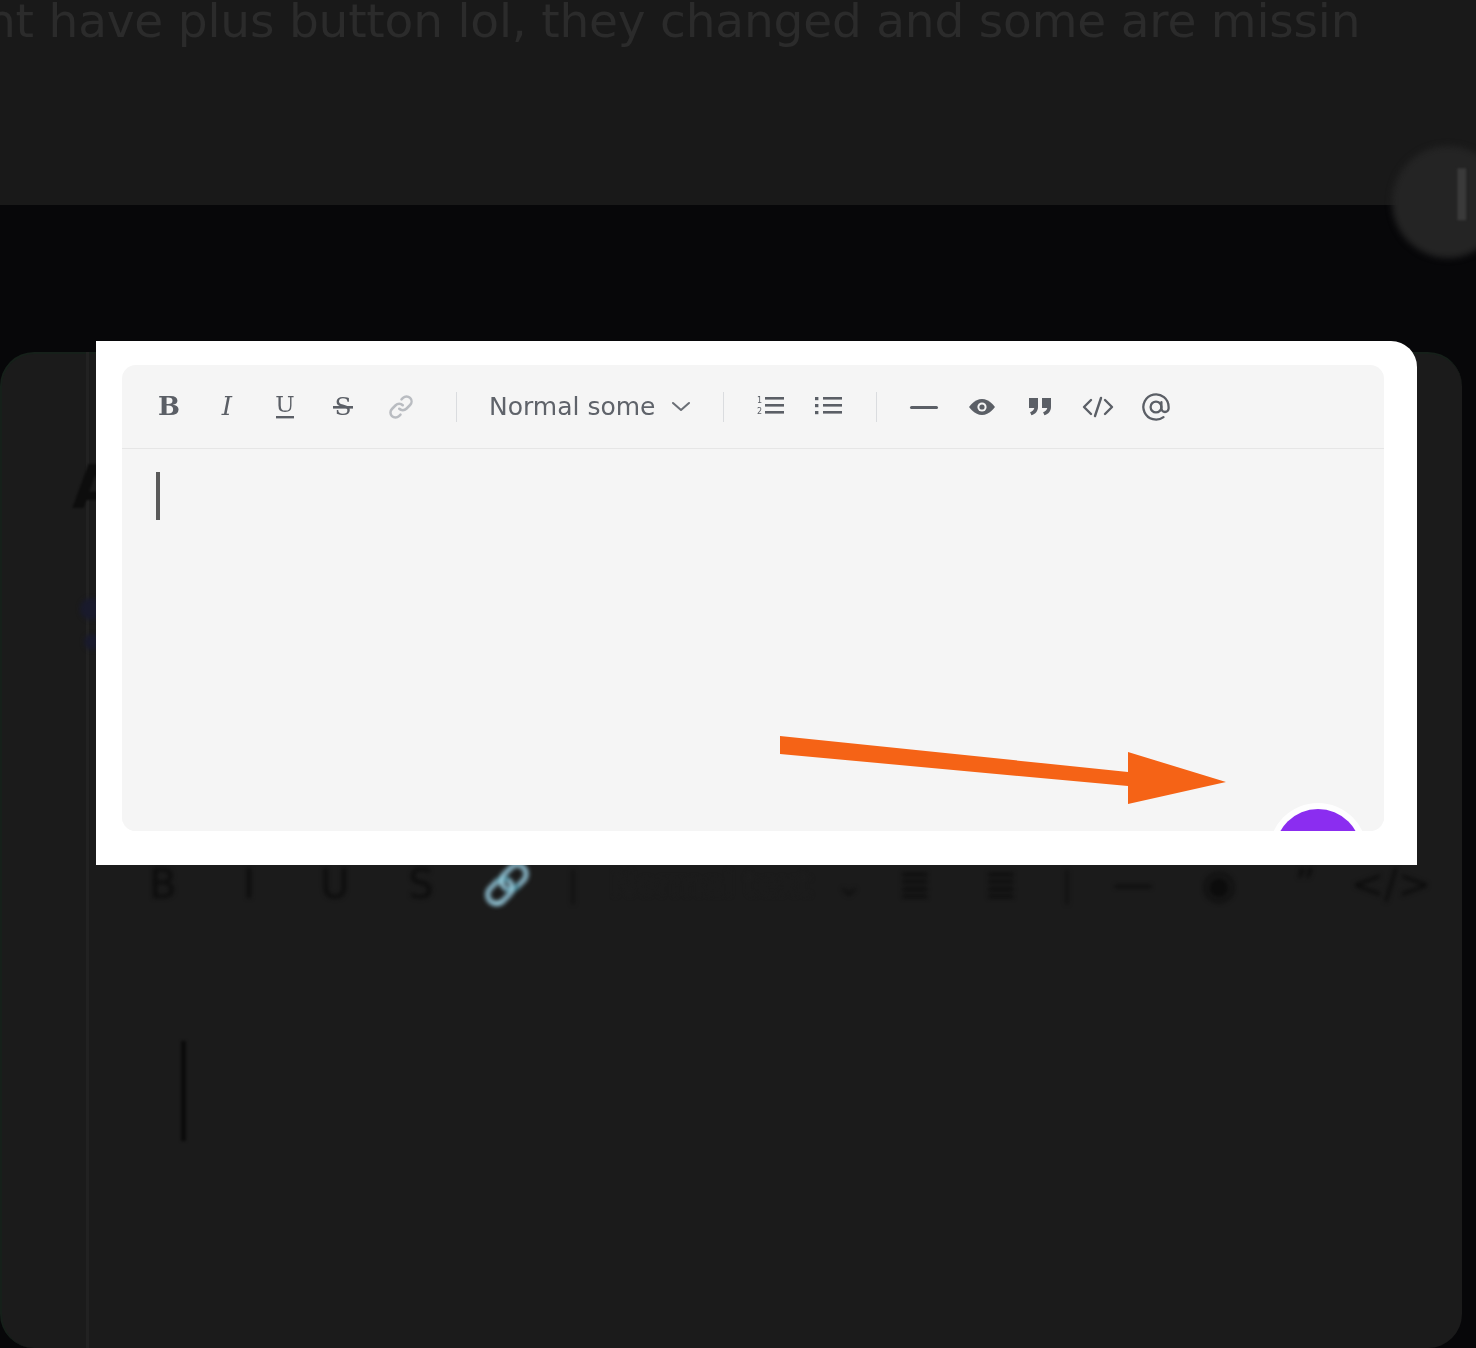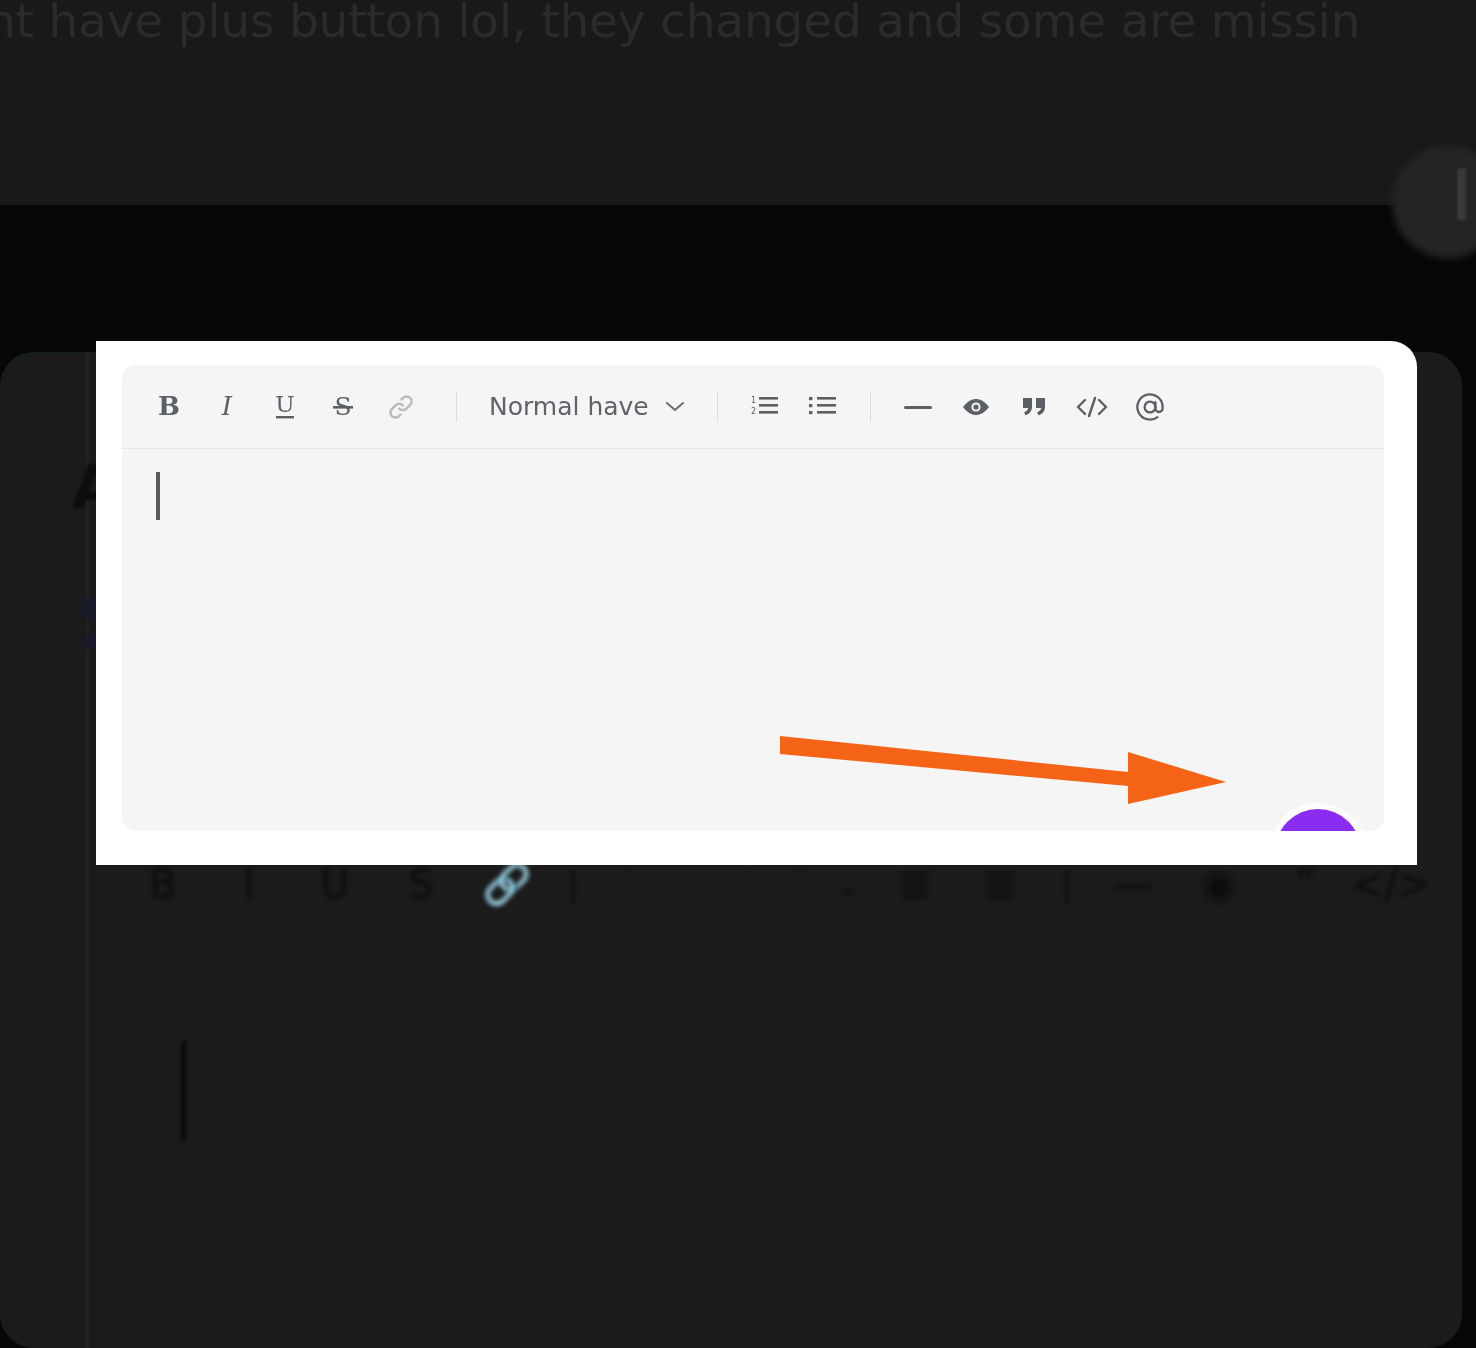--- a/index.html
+++ b/index.html
@@ -333,21 +333,21 @@
         <div class="tb-btn muted" title="Link">
           <svg width="30" height="30" viewBox="0 0 24 24" fill="none" stroke="currentColor" stroke-width="2" stroke-linecap="round" aria-hidden="true">
             <path d="M10.6 13.4a4 4 0 0 0 5.66 0l3-3a4 4 0 1 0-5.66-5.66l-1.2 1.2"></path>
             <path d="M13.4 10.6a4 4 0 0 0-5.66 0l-3 3a4 4 0 1 0 5.66 5.66l1.2-1.2"></path>
           </svg>
         </div>
 
         <div class="tb-sep wide-left"></div>
 
         <div class="tb-style">
-          <span>Normal have</span>
+          <span>Normal some</span>
           <span class="chev">
             <svg width="20" height="13" viewBox="0 0 20 13" fill="none" stroke="currentColor" stroke-width="2.1" stroke-linecap="round" stroke-linejoin="round" aria-hidden="true">
               <path d="M2 3 L10 10 L18 3"></path>
             </svg>
           </span>
         </div>
 
         <div class="tb-sep"></div>
 
         <div class="tb-btn" title="Numbered list">

